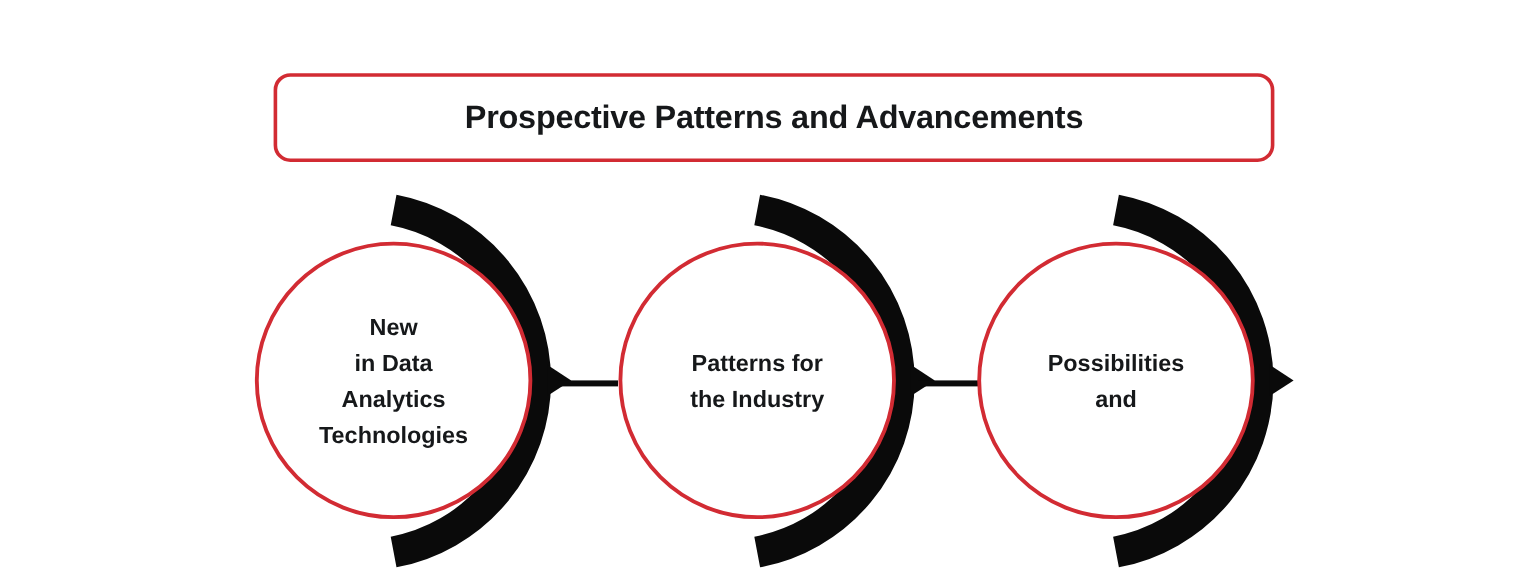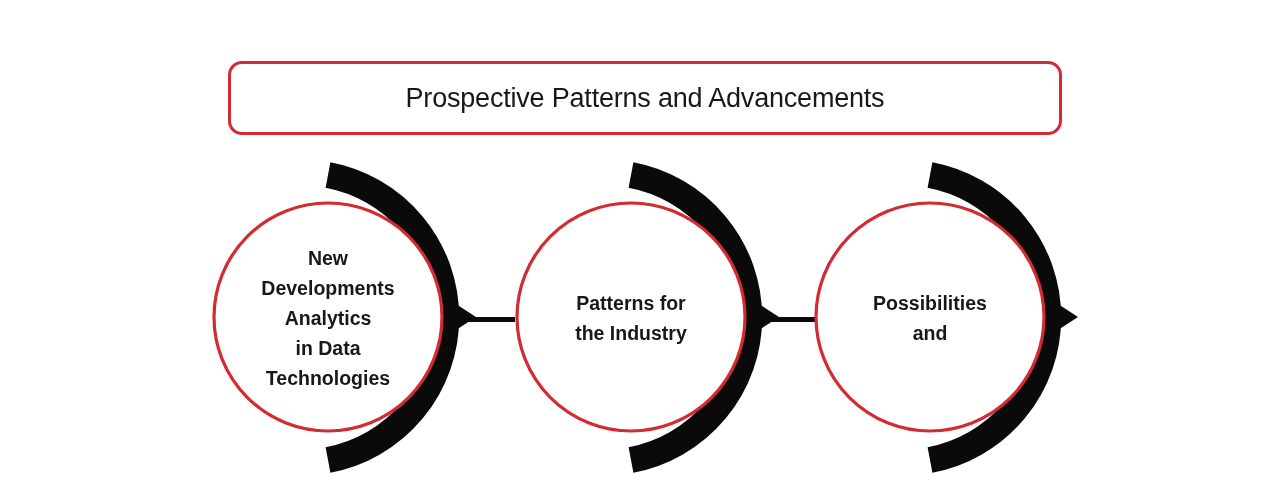--- a/index.html
+++ b/index.html
@@ -31,21 +31,21 @@
     box-sizing: border-box;
     border: 3px solid #D22B33;
     border-radius: 14px;
     background: #ffffff;
     display: flex;
     align-items: center;
     justify-content: center;
   }
   .title-text {
     font-size: 27px;
-    font-weight: normal;
+    font-weight: bold;
     color: #16181a;
     letter-spacing: -0.2px;
     white-space: nowrap;
     font-family: "Liberation Sans", sans-serif;
   }
 
   
   .node {
     position: absolute;
     top: 165px;
@@ -108,23 +108,22 @@
 
       <path d="M 128 10 A 145 145 0 0 1 128 295" fill="none" stroke="#0A0A0A" stroke-width="26"></path>
 
       <path d="M 256 139 L 276 152 L 256 165 Z" fill="#0A0A0A"></path>
 
       <circle cx="128" cy="152" r="114" fill="#FFFFFF" stroke="#D22B33" stroke-width="3.2"></circle>
     </svg>
     <div class="node-label">
       <div>
         <span>New</span>
-        <span>Developments</span>
+        <span>in Data</span>
         <span>Analytics</span>
-        <span>in Data</span>
         <span>Technologies</span>
       </div>
     </div>
   </div>
 
   <div class="connector connector-1"></div>
 
   <div class="node node-2">
     <svg viewBox="0 0 310 305">
       <path d="M 128 10 A 145 145 0 0 1 128 295" fill="none" stroke="#0A0A0A" stroke-width="26"></path>

